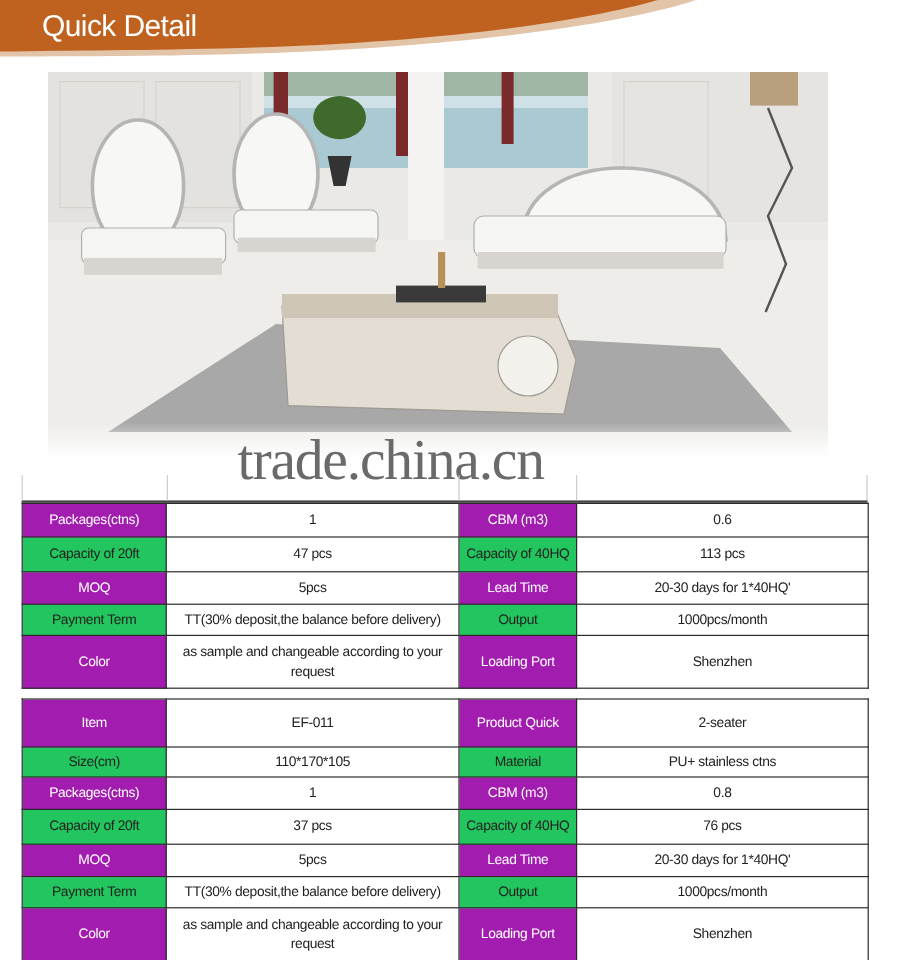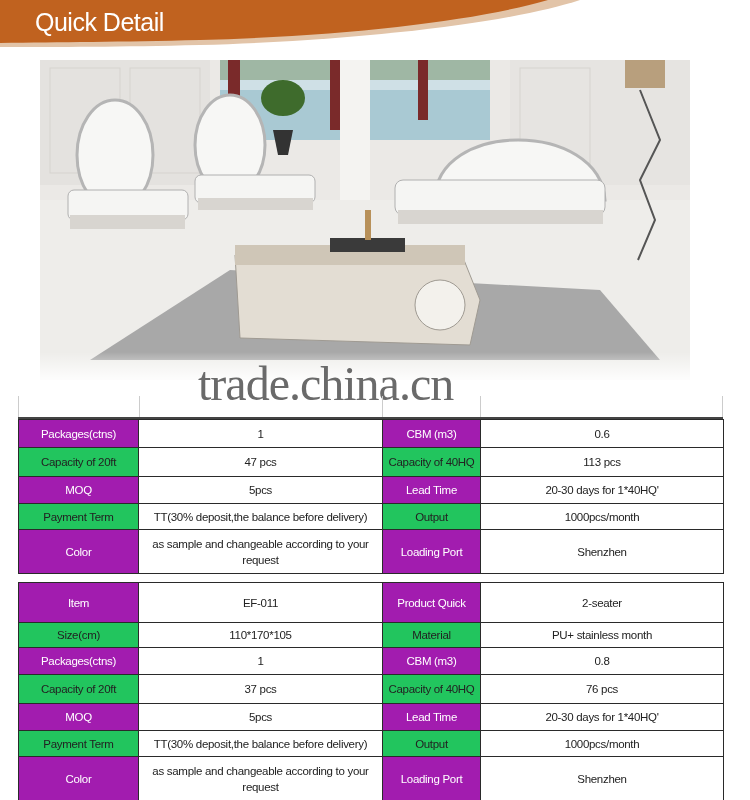--- a/index.html
+++ b/index.html
@@ -165,21 +165,21 @@
       <tr style="height:40px">
     <td class="lbl-dark">Item</td>
     <td class="val">EF-011</td>
     <td class="lbl-dark">Product Quick</td>
     <td class="val">2-seater</td>
   </tr>
   <tr style="height:25px">
     <td class="lbl-light">Size(cm)</td>
     <td class="val">110*170*105</td>
     <td class="lbl-light">Material</td>
-    <td class="val">PU+ stainless month</td>
+    <td class="val">PU+ stainless ctns</td>
   </tr>
   <tr style="height:27px">
     <td class="lbl-dark">Packages(ctns)</td>
     <td class="val">1</td>
     <td class="lbl-dark">CBM (m3)</td>
     <td class="val">0.8</td>
   </tr>
   <tr style="height:29px">
     <td class="lbl-light">Capacity of 20ft</td>
     <td class="val">37 pcs</td>

